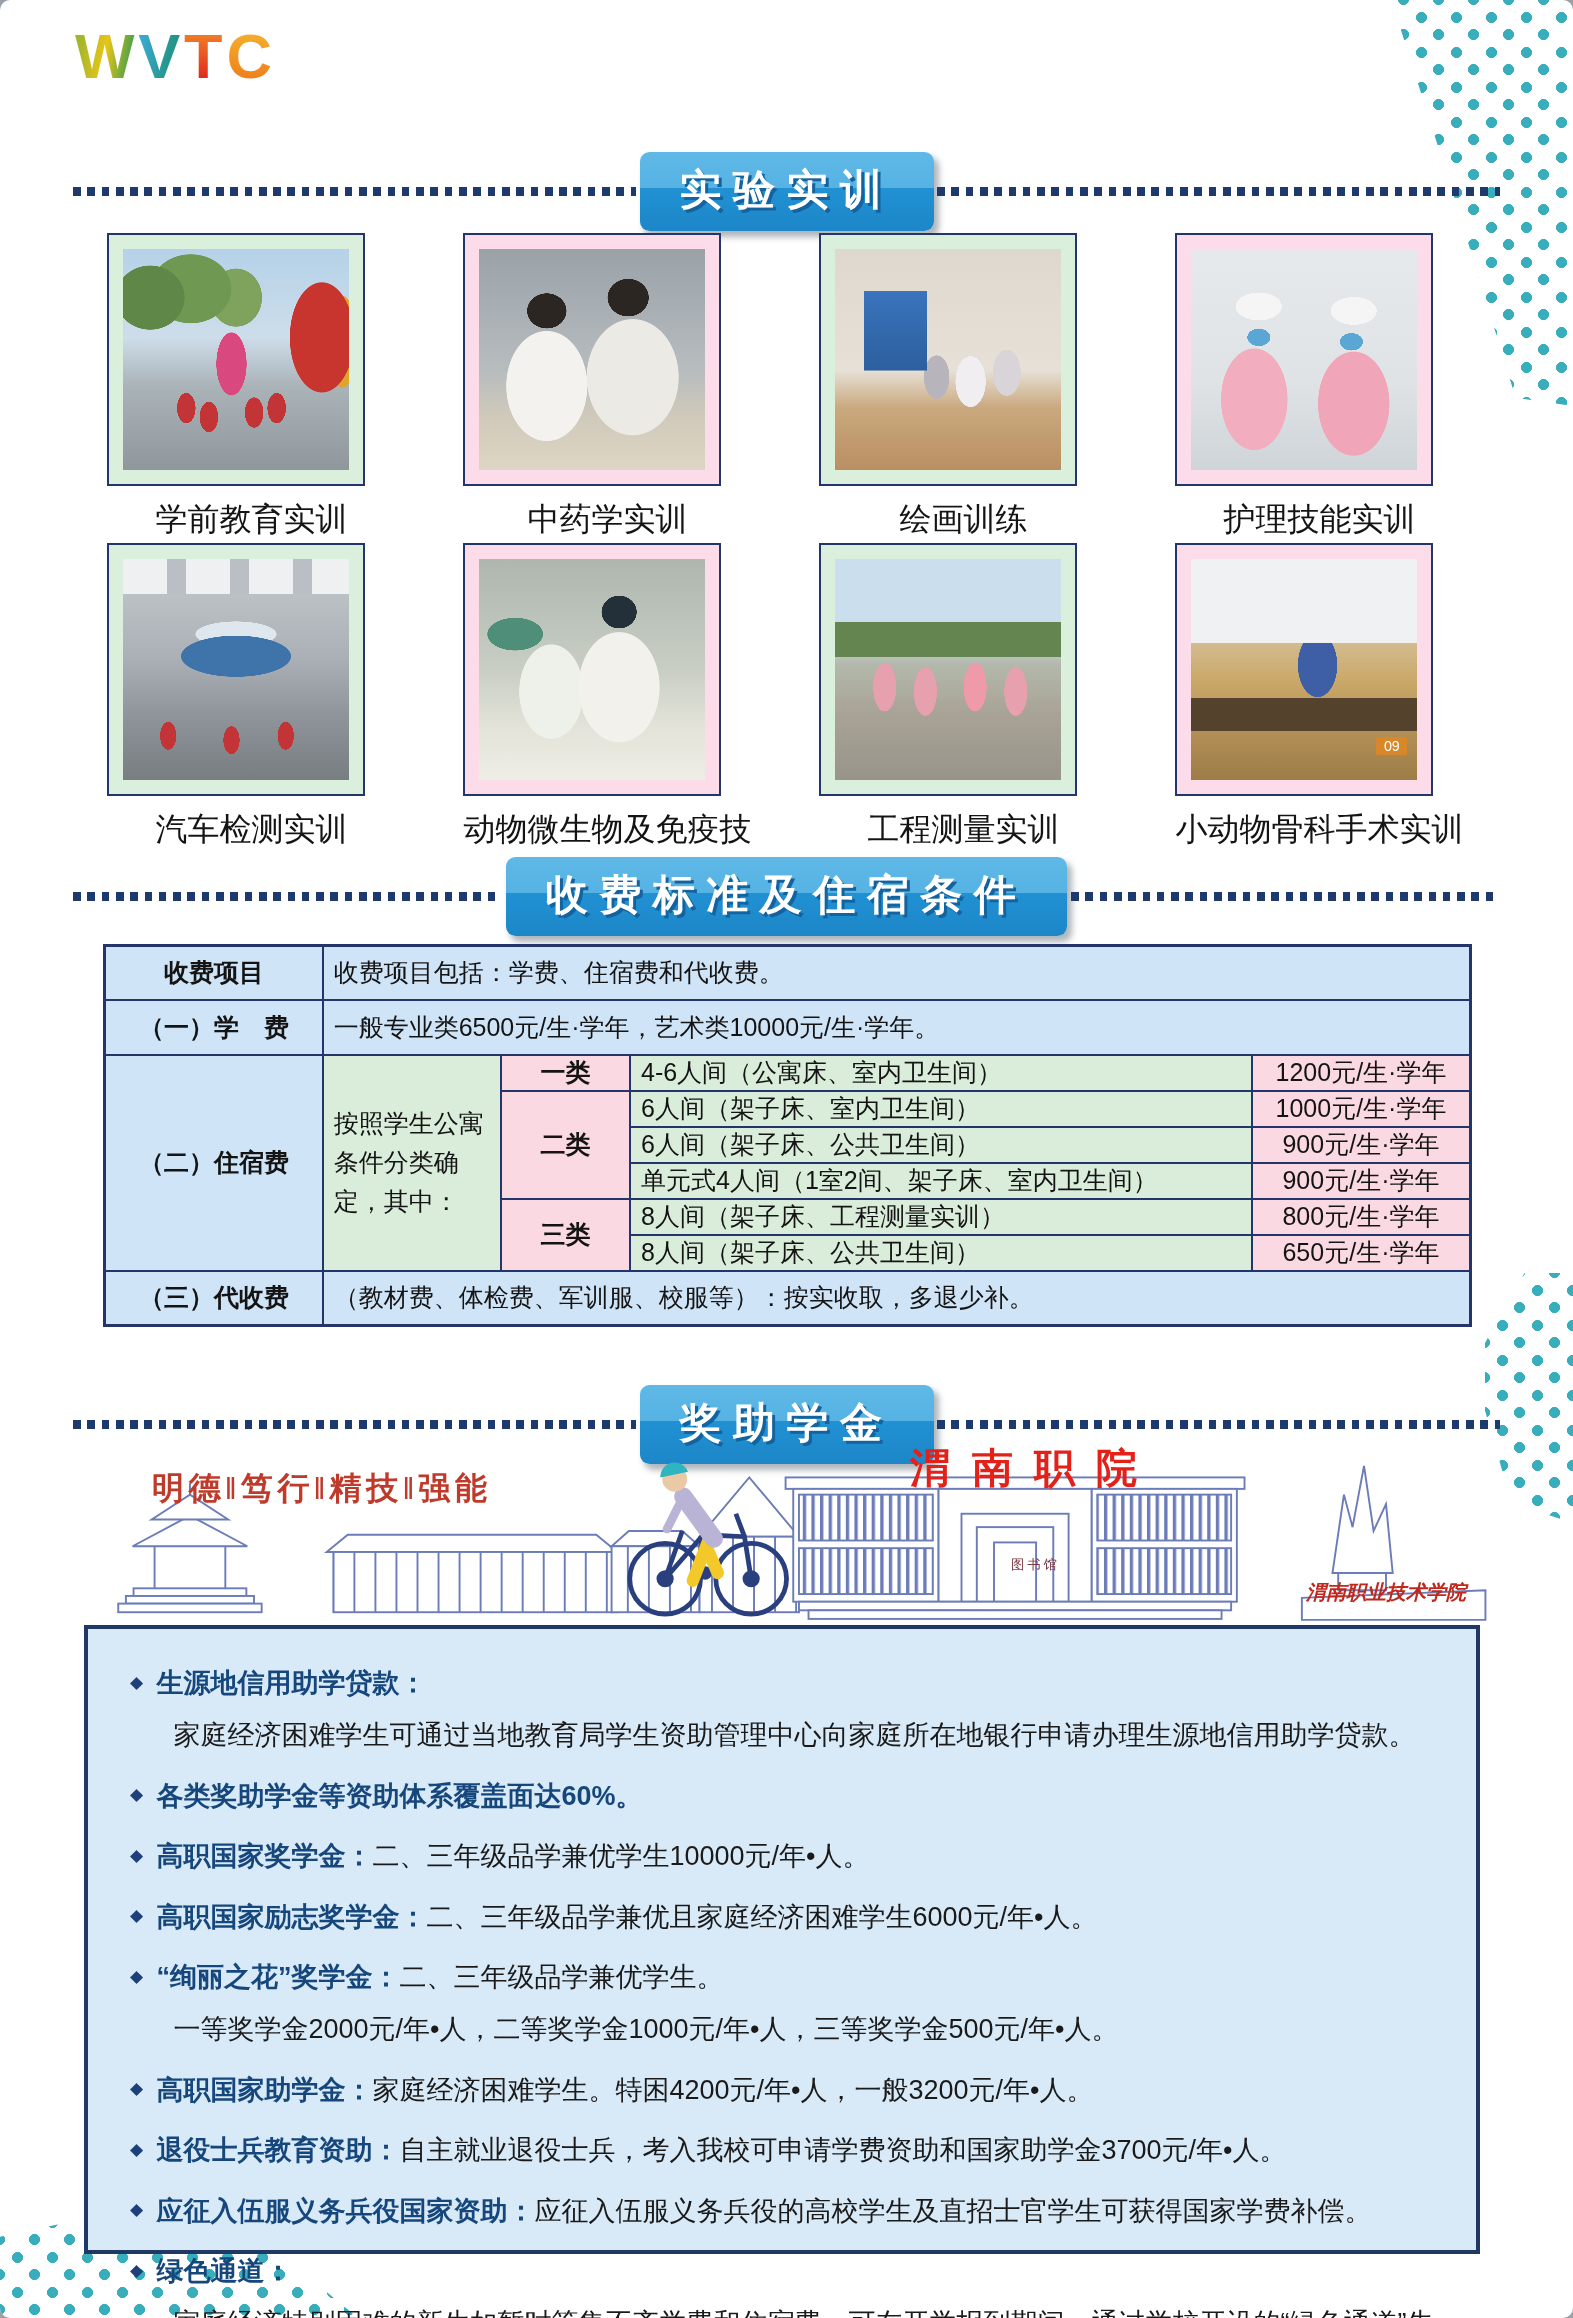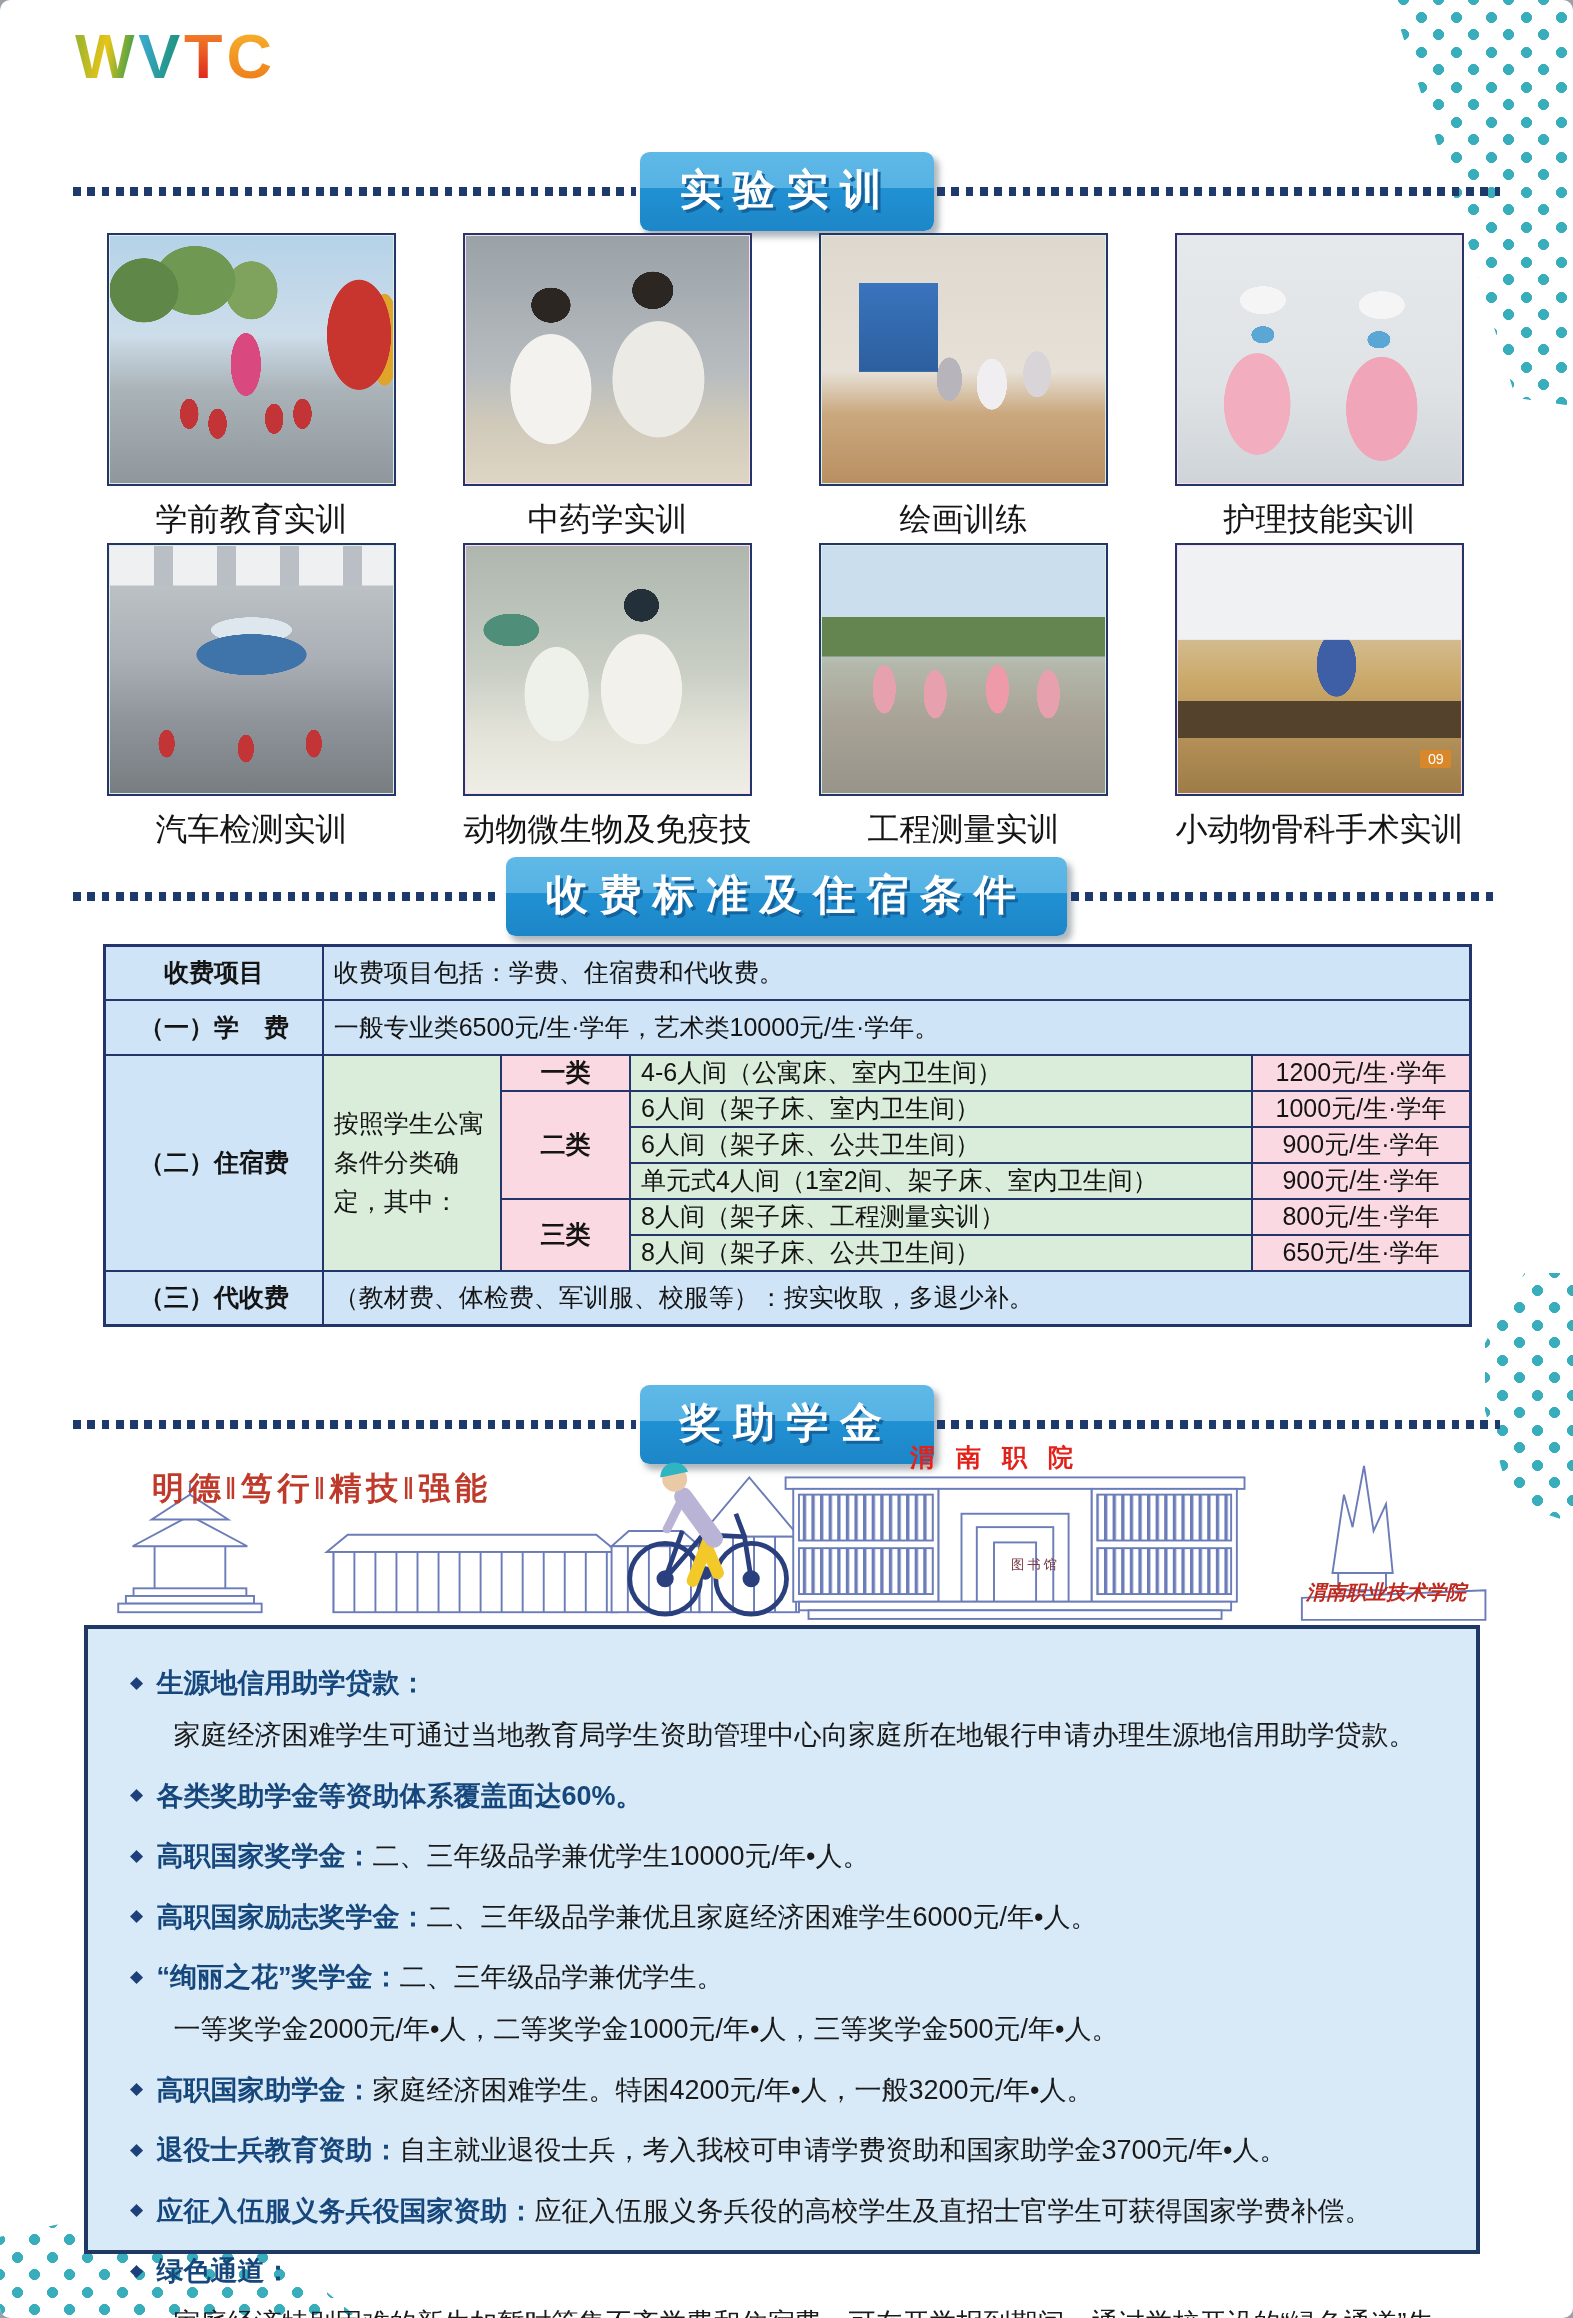--- a/index.html
+++ b/index.html
@@ -51,22 +51,22 @@
     box-shadow:4.8px 5.7px 6.7px rgba(110,120,130,.55);
   }
   .banner span{ color:#fff; font-weight:900; font-size:42px; letter-spacing:11.5px;
     text-shadow:2.9px 2.9px 0 #14639e; white-space:nowrap; }
 
   
   .photo-row{ position:absolute; left:107px; right:109px;
     display:flex; justify-content:space-between; }
   .row1{ top:233px; } .row2{ top:543px; }
   .photo-cell{ width:289px; }
-  .photo-frame{ border:2.9px solid #24356b; padding:1px; box-sizing:border-box;
-    width:289px; height:253px; }
+  .photo-frame{ border:2.9px solid #24356b; padding:14px; box-sizing:border-box;
+    width:258px; height:253px; }
   .tint-green{ background:#daf0dc; }
   .tint-pink{ background:#fcdce8; }
   .photo{ width:100%; height:100%; position:relative; overflow:hidden; }
   .caption{ margin-top:11.5px; text-align:center; font-size:32px; color:#141414; }
   .photo-tag{ position:absolute; right:9.6px; bottom:25px; background:#d8882a;
     color:#fff; font-size:14.3px; padding:1px 7.6px; border-radius:1.9px; }
 
   .p1{ background:
     radial-gradient(53px 91px at 88% 40%, #c8352f 60%, rgba(0,0,0,0) 61%),
     radial-gradient(25px 76px at 97% 42%, #e0a42a 60%, rgba(0,0,0,0) 61%),
@@ -139,21 +139,21 @@
   .c-note{ background:#d9edda; padding:5.7px 27px; line-height:1.55; }
   .c-class{ background:#fbd9e3; color:#1b3a75; font-weight:bold; font-size:26px;
     text-align:center; }
   .c-desc{ background:#d9edda; padding-left:32.5px;margin-left:10px; }
   .c-price{ background:#fbd9e3; text-align:center; }
 
   
   .illus{ position:absolute; top:1439px; left:80px; width:1415px; height:182px; }
   .motto{ position:absolute; top:1467px; left:152px; font-size:32px; font-weight:bold;
     color:#bf3a2a; letter-spacing:4.8px; font-family:"Liberation Serif","DejaVu Serif",serif; }
-  .campus-name{ position:absolute; top:1441px; left:910px; font-size:25px; font-weight:bold;
+  .campus-name{ position:absolute; top:1441px; left:910px; font-size:41px; font-weight:bold;
     color:#e32119; letter-spacing:21px; white-space:nowrap; }
   .door-label{ position:absolute; top:1556px; left:1011px; font-size:13.4px; color:#7a3b47;
     letter-spacing:2.9px; }
   .monument-caption{ position:absolute; top:1579px; left:1306px; font-size:20px;
     color:#c0281e; font-weight:bold; font-style:italic;
     font-family:"Liberation Serif","DejaVu Serif",serif; white-space:nowrap; }
 
   
   .aid-box{ position:absolute; top:1625px; left:84px; width:1396px; height:629px;
     box-sizing:border-box; border:4.8px solid #1f3864; background:#d8e9f7;

